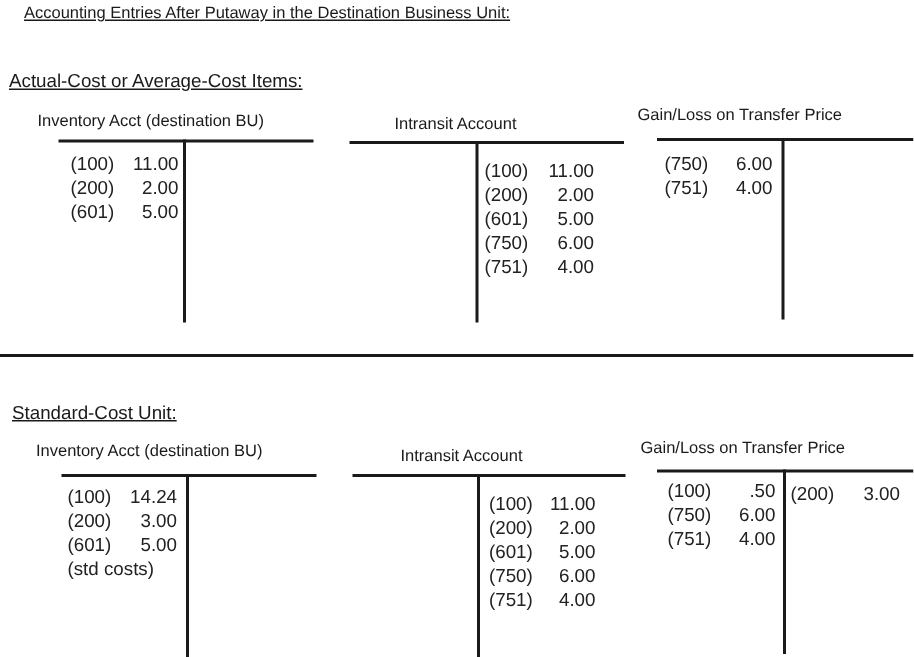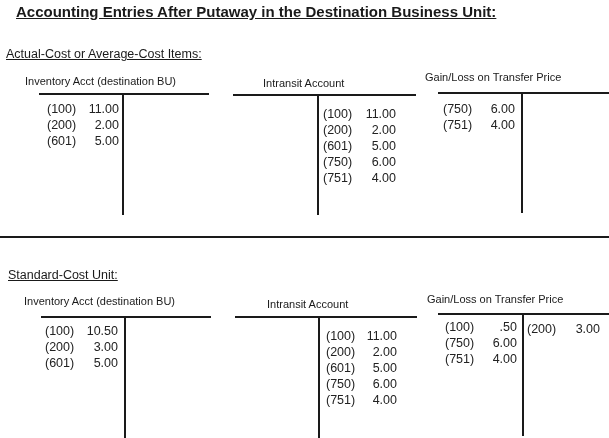--- a/index.html
+++ b/index.html
@@ -1,19 +1,19 @@
 <!DOCTYPE html>
 <html><head>
 <meta charset="utf-8">
 <style>
   html, body { margin:0; padding:0; background:#ffffff; }
   body { width:609px; height:438px; position:relative; overflow:hidden;
          font-family:"Liberation Sans", sans-serif; color:#1a1a1a; }
   .abs { position:absolute; white-space:nowrap; }
-  .title { font-size:15px; font-weight:bold; text-decoration:underline; }
+  .title { font-size:11px; font-weight:normal; text-decoration:underline; }
   .section-title { font-size:12.5px; font-weight:normal; text-decoration:underline; }
   .acct-header { font-size:11px; font-weight:normal; }
   .hline { position:absolute; height:2px; background:#1a1a1a; }
   .vline { position:absolute; width:2px; background:#1a1a1a; }
   .sep { position:absolute; left:0; width:609px; height:2px; background:#1a1a1a; top:236px; }
   .entries { position:absolute; font-size:12.5px; line-height:16px; color:#222; }
   .entry { height:16px; display:flex; justify-content:space-between; white-space:nowrap; }
   .entry .code, .entry .amt { display:inline-block; }
   .entry.note { justify-content:flex-start; }
 </style>
@@ -95,29 +95,32 @@
 <div>
   <div class="abs section-title" style="left:8px; top:268px;">Standard-Cost Unit:</div>
 
   <div>
     <div class="abs acct-header" style="left:24px; top:295px;">Inventory Acct (destination BU)</div>
     <div class="hline" style="left:41px; top:316px; width:170px;"></div>
     <div class="vline" style="left:124px; top:316px; height:122px;"></div>
     <div class="entries" style="left:45px; top:323px; width:73px;">
       <div class="entry">
           <span class="code">(100)</span>
-          <span class="amt">10.50</span>
+          <span class="amt">14.24</span>
         </div>
       <div class="entry">
           <span class="code">(200)</span>
           <span class="amt">3.00</span>
         </div>
       <div class="entry">
           <span class="code">(601)</span>
           <span class="amt">5.00</span>
+        </div>
+      <div class="entry note">
+          <span>(std costs)</span>
         </div>
     </div>
   </div>
 
   <div>
     <div class="abs acct-header" style="left:267px; top:298px;">Intransit Account</div>
     <div class="hline" style="left:235px; top:316px; width:182px;"></div>
     <div class="vline" style="left:318px; top:316px; height:122px;"></div>
     <div class="entries" style="left:326px; top:328px; width:71px;">
       <div class="entry">

